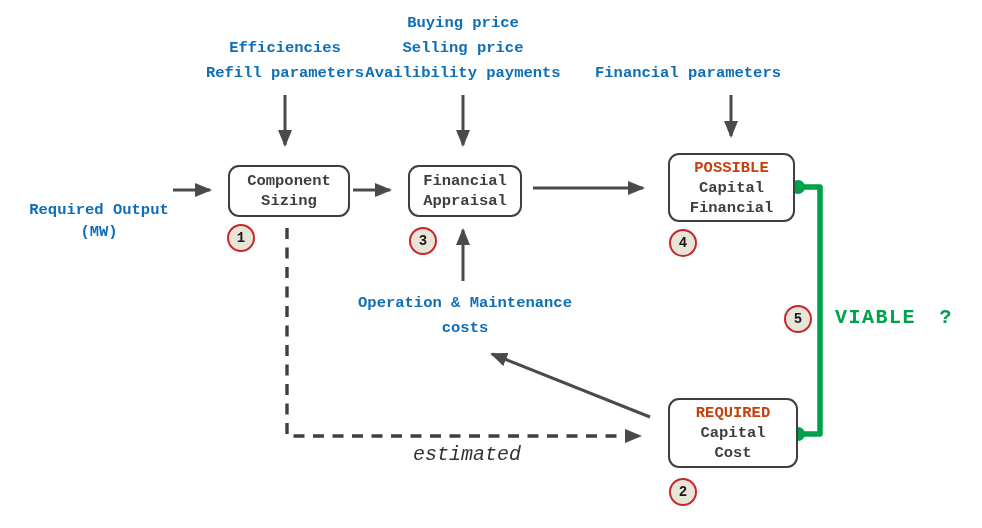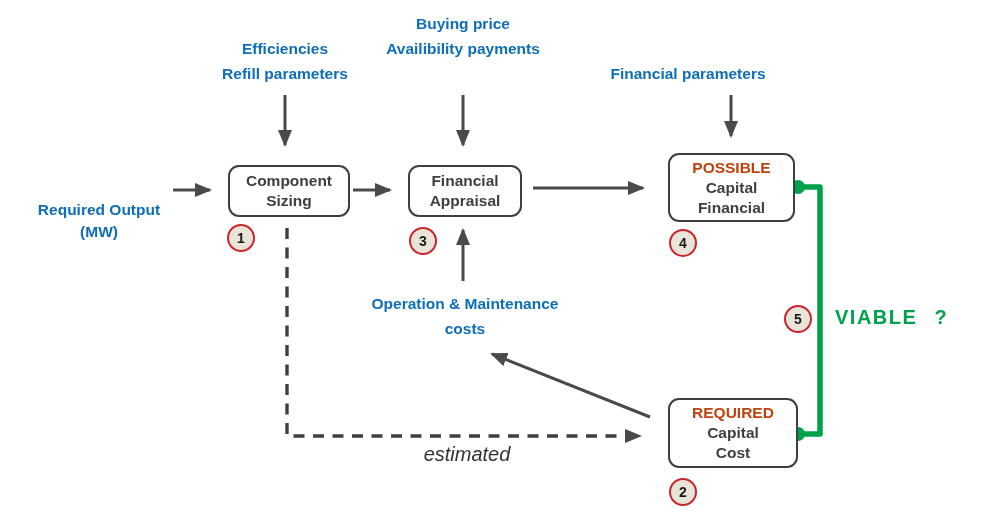--- a/index.html
+++ b/index.html
@@ -1,20 +1,20 @@
 <!DOCTYPE html>
 <html><head>
 <meta charset="utf-8">
 <style>
   html,body{margin:0;padding:0;background:#ffffff;}
   .canvas{
     position:relative;
     width:982px;height:528px;
     background:#ffffff;
-    font-family:Liberation Sans, sans-serif;
+    font-family:Liberation Mono, monospace;
     overflow:hidden;
   }
   svg.wires{position:absolute;left:0;top:0;width:982px;height:528px;pointer-events:none;}
   .lbl{
     position:absolute;
     transform:translateX(-50%);
     text-align:center;
     font-weight:bold;
     font-size:15.5px;
     line-height:25px;
@@ -94,20 +94,21 @@
 
     <polyline points="287,228 287,436 640,436" fill="none" stroke="#3F3F3F" stroke-width="3.4" stroke-dasharray="11 8.5" marker-end="url(#arr)"></polyline>
 
     <polyline points="798,187 820,187 820,434 798,434" fill="none" stroke="#00A14B" stroke-width="5.5" stroke-linejoin="round"></polyline>
     <circle cx="798" cy="187" r="7" fill="#00A14B"></circle>
     <circle cx="798" cy="434" r="7" fill="#00A14B"></circle>
   </svg>
 
   <div class="lbl" style="left:463px;top:11px;">
     <div>Buying price</div>
+    <div>Selling price</div>
     <div>Availibility payments</div>
   </div>
 
   <div class="lbl" style="left:285px;top:36px;">
     <div>Efficiencies</div>
     <div>Refill parameters</div>
   </div>
 
   <div class="lbl" style="left:688px;top:61px;">
     <div>Financial parameters</div>

